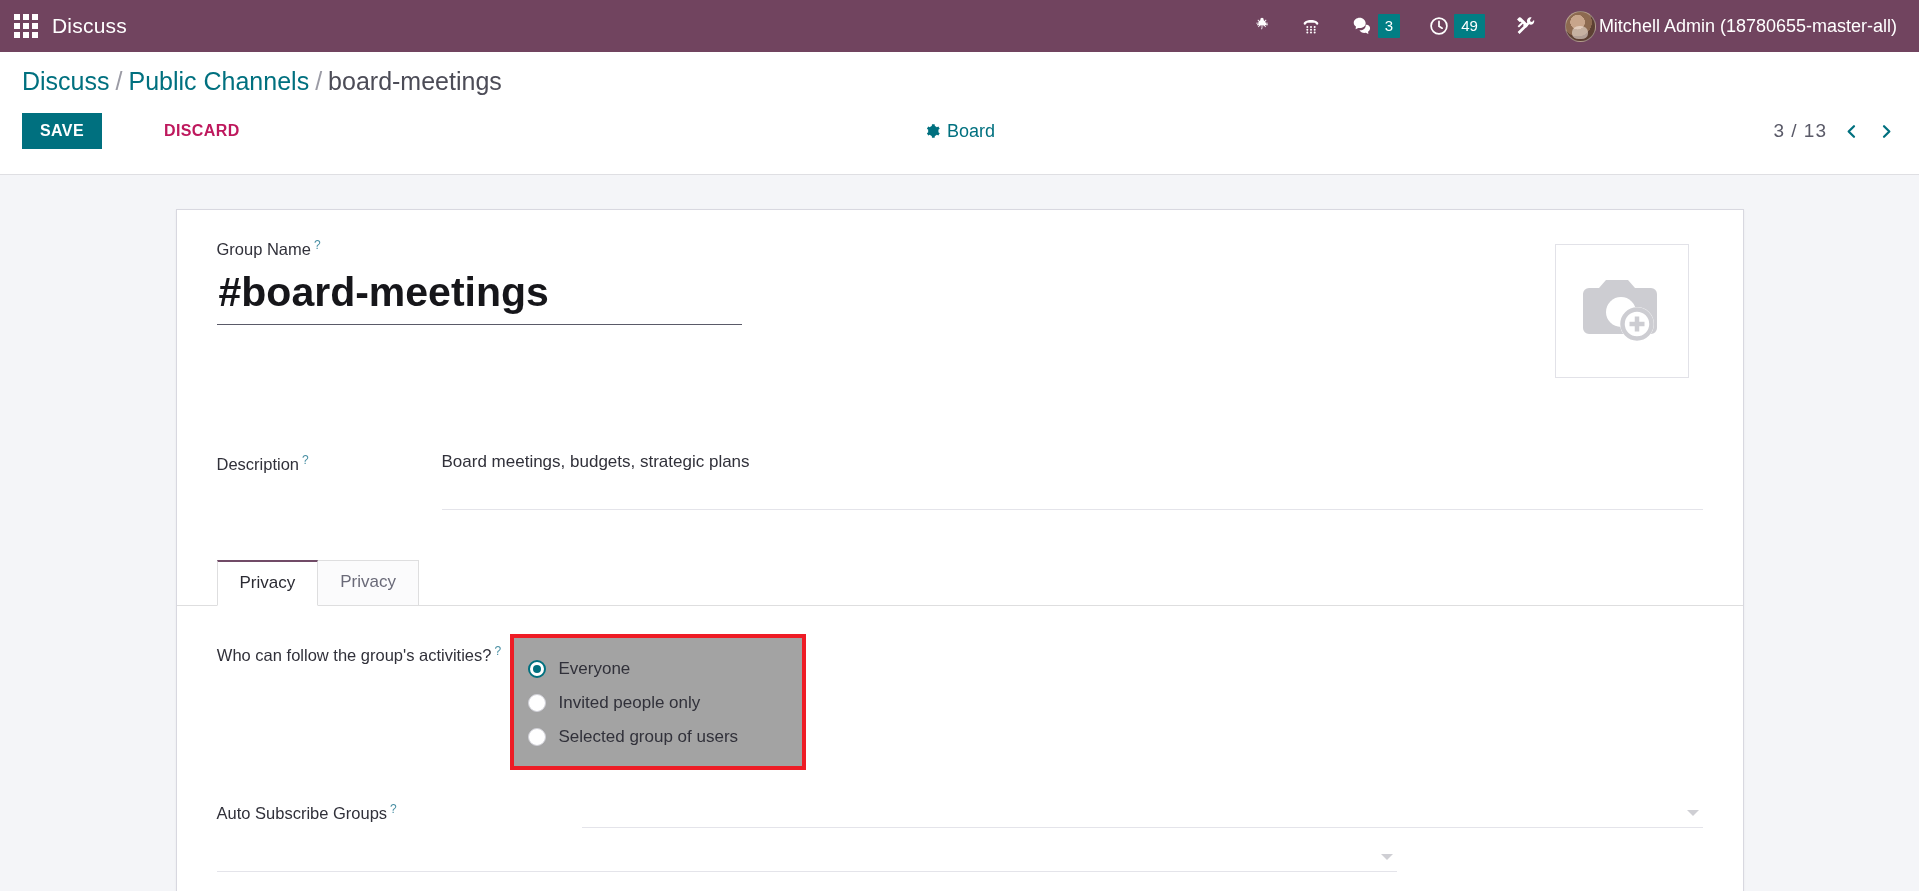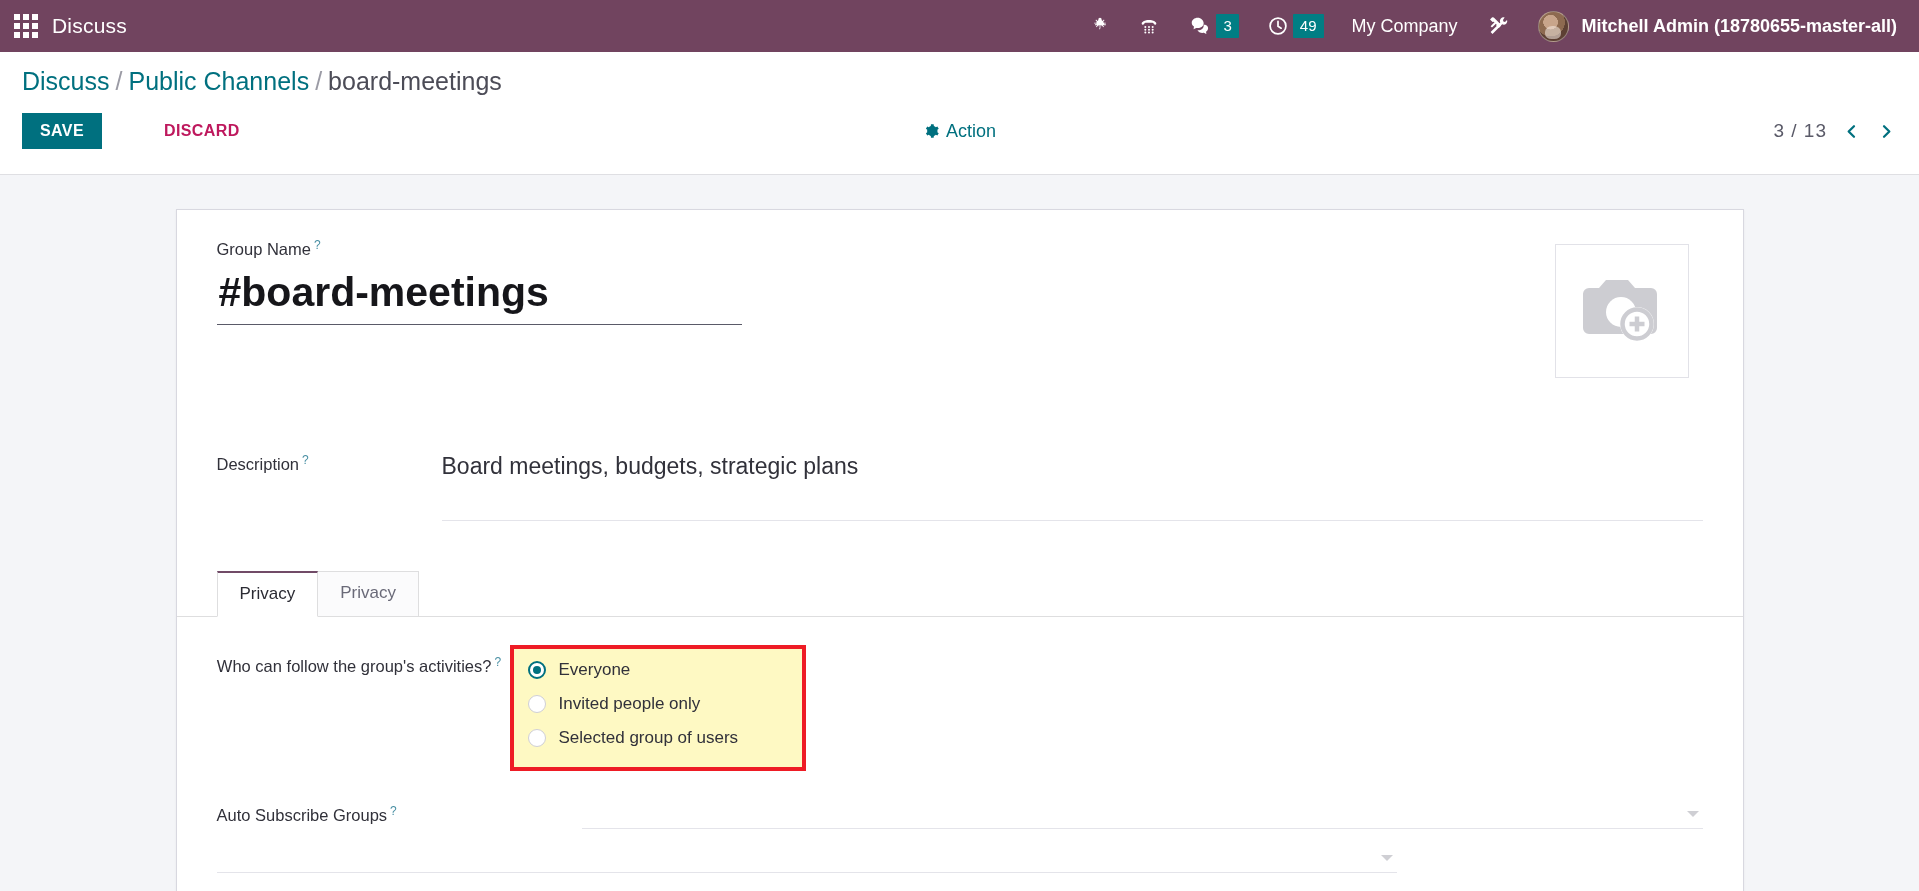--- a/index.html
+++ b/index.html
@@ -60,21 +60,21 @@
     background: #017e84;
     color: #fff;
     font-size: 15px;
     line-height: 1;
     padding: 4px 7px 5px 7px;
     margin-left: 4px;
     font-weight: 400;
     border-radius: 1px;
   }
   .company-name { font-size: 18px; color: #fff; white-space: nowrap; }
-  .user-menu { display: flex; align-items: center; gap: 13px; padding-right: 6px; font-weight: bold; }
+  .user-menu { display: flex; align-items: center; gap: 3px; padding-right: 6px; }
   .avatar {
     width: 31px; height: 31px; border-radius: 50%;
     background: radial-gradient(circle at 40% 35%, #c8a58b 0 28%, #8d6a50 29% 55%, #5d4033 56% 100%);
     border: 1px solid rgba(255,255,255,.35);
     position: relative; overflow: hidden; flex: 0 0 auto;
   }
   .avatar::after {
     content: ""; position: absolute; left: 22%; top: 50%;
     width: 56%; height: 46%; border-radius: 45% 45% 40% 40%;
     background: rgba(245,235,228,.55);
@@ -220,21 +220,21 @@
     align-items: flex-start;
     margin-top: 72px;
   }
   .desc-label { width: 225px; padding-top: 3px; }
   .desc-field { flex: 1 1 auto; max-width: 1322px; }
   .desc-input {
     width: 100%;
     min-height: 60px;
     border: none;
     border-bottom: 1px solid #e4e4ea;
-    font-size: 23px;
+    font-size: 17px;
     font-family: inherit;
     color: #31313a;
     background: transparent;
     outline: none;
     resize: none;
     line-height: 1.4;
     padding: 0 0 6px 0;
   }
 
   
@@ -273,23 +273,23 @@
 
   
   .tab-page { padding-top: 28px; }
 
   .radio-row { display: flex; align-items: flex-start; }
   .radio-label-col { width: 285px; padding-top: 10px; text-align: center; }
   .radio-label-col .field-label { white-space: normal; }
 
   .radio-group {
     border: 4px solid #ee1c25;
-    padding: 4px 22px 12px 14px;
+    padding: 14px 22px 12px 14px;
     min-width: 296px;
-    background: #fef9c3;
+    background: #a3a3a3;
     margin-left: 8px;
     text-align: right;
   }
   .radio-opt {
     display: flex;
     align-items: center;
     gap: 13px;
     padding: 7px 0;
     cursor: pointer;
   }
@@ -390,23 +390,20 @@
     </div>
 
     <div class="nav-item">
       <svg width="22" height="22" viewBox="0 0 24 24" aria-hidden="true">
         <circle cx="12" cy="12" r="8.6" fill="none" stroke="#ffffff" stroke-width="1.9"></circle>
         <path d="M12 7v5.4l3.4 2" fill="none" stroke="#ffffff" stroke-width="1.9" stroke-linecap="round"></path>
       </svg>
       <span class="badge">49</span>
     </div>
 
-    <div class="nav-item">
-      <span class="company-name">My Company</span>
-    </div>
 
     <div class="nav-item">
       <svg width="24" height="24" viewBox="0 0 24 24" fill="#ffffff" aria-hidden="true">
         <path d="M6.2 3.2 4 5.4l2.6 2.6 1.3-.3.6.6-3.9 3.9 1.4 1.4 3.9-3.9.6.6-.3 1.3L12.8 14l2.2-2.2-.4-1.6-6.8-6.8-1.6-.2z"></path>
         <path d="M18.6 3.6c-1.2-.5-2.7-.2-3.7.8-1.1 1.1-1.3 2.7-.6 4L4.6 18.1l1.9 1.9 9.7-9.7c1.3.7 2.9.5 4-.6 1-1 1.3-2.5.8-3.7l-2 2-1.6-.4-.4-1.6 1.6-2.4z"></path>
       </svg>
     </div>
 
     <div class="nav-item user-menu">
       <div class="avatar"></div>
@@ -421,21 +418,21 @@
   </div>
 
   <div class="cp-actions">
     <button class="btn-save">SAVE</button>
     <button class="btn-discard">DISCARD</button>
 
     <div class="action-menu">
       <svg width="16" height="16" viewBox="0 0 24 24" fill="#00707f" aria-hidden="true">
         <path d="M12 8.4a3.6 3.6 0 1 0 0 7.2 3.6 3.6 0 0 0 0-7.2zm9 3.6c0-.6-.05-1.15-.15-1.7l2-1.55-2-3.45-2.35 1a8.9 8.9 0 0 0-2.9-1.7L15.25 2h-4L10.9 4.6c-1.05.35-2.05.9-2.9 1.7l-2.35-1-2 3.45 2 1.55c-.1.55-.15 1.1-.15 1.7s.05 1.15.15 1.7l-2 1.55 2 3.45 2.35-1c.85.8 1.85 1.35 2.9 1.7l.35 2.6h4l.35-2.6a8.9 8.9 0 0 0 2.9-1.7l2.35 1 2-3.45-2-1.55c.1-.55.15-1.1.15-1.7z"></path>
       </svg>
-      <span>Action</span>
+      <span>Board</span>
     </div>
 
     <div class="pager">
       <span class="pager-value">3 / 13</span>
       <span class="pager-btn">
         <svg width="17" height="19" viewBox="0 0 24 24" fill="none" stroke="#00707f" stroke-width="3.2" stroke-linecap="round" stroke-linejoin="round" aria-hidden="true">
             <path d="M15.5 4.5 8 12l7.5 7.5"></path>
           </svg>
       </span>
       <span class="pager-btn">

